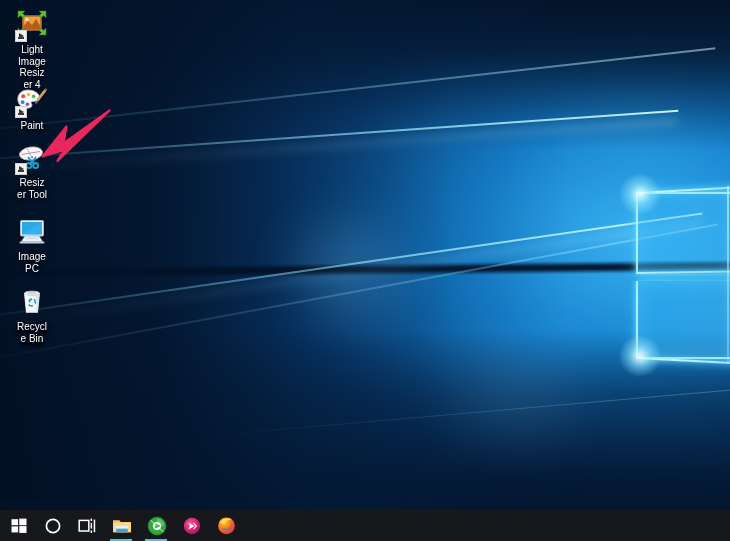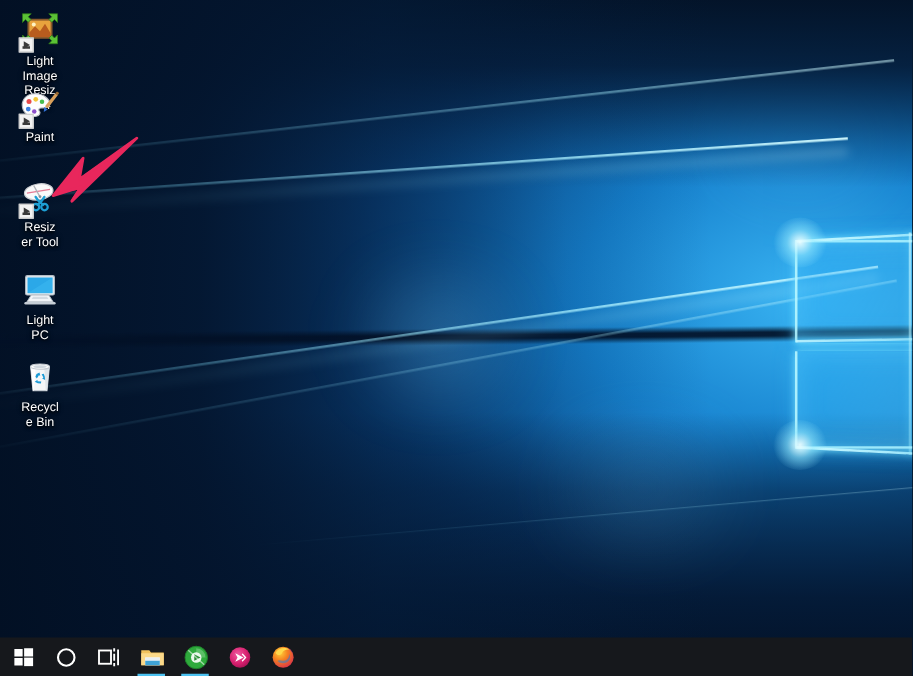--- a/index.html
+++ b/index.html
@@ -278,21 +278,21 @@
             <path d="M31 3 l0 7 -2.4-2.4 -2.2 2.2 -2.2-2.2 2.2-2.2 -2.4-2.4 z"></path>
             <path d="M3 27 l0 -7 2.4 2.4 2.2-2.2 2.2 2.2 -2.2 2.2 2.4 2.4 z"></path>
             <path d="M31 27 l-7 0 2.4-2.4 -2.2-2.2 2.2-2.2 2.2 2.2 2.4-2.4 z"></path>
           </g>
         </svg>
         <span class="shortcut-badge"></span>
       </div>
       <div class="icon-label">Light Image Resizer 4</div>
     </div>
 
-    <div class="desk-icon" style="top:69px;">
+    <div class="desk-icon" style="top:84px;">
       <div class="icon-art">
         <svg width="34" height="34" viewBox="0 0 34 34">
           <path d="M13 6 C5 6 2 12 3 17 C4 22 9 25 14 24 C17 23.4 17.5 21 16.5 20 C15.6 19 16 17.6 17.6 17.4 C19.6 17.2 23 17.8 24.4 15.6 C26.4 12.4 21.6 6 13 6 Z" fill="#fdfdfd" stroke="#b9bcc2" stroke-width="0.9"></path>
           <circle cx="8.2" cy="12.2" r="2.0" fill="#e94b4b"></circle>
           <circle cx="13.6" cy="10.4" r="1.9" fill="#f2c63a"></circle>
           <circle cx="18.6" cy="12.4" r="1.8" fill="#46bd4f"></circle>
           <circle cx="7.6" cy="18.2" r="1.9" fill="#3b7fe0"></circle>
           <circle cx="12.4" cy="20.2" r="1.8" fill="#8d4fc9"></circle>
           <path d="M21 16 L29.2 5.6 L31.2 7.2 L23.2 17.6 Z" fill="#d9a05b"></path>
           <path d="M29.2 5.6 L31.2 7.2 L32.4 5.4 L30.6 4.2 Z" fill="#9c6b33"></path>
@@ -324,24 +324,24 @@
       <div class="icon-art">
         <svg width="34" height="34" viewBox="0 0 34 34">
           <rect x="5.5" y="5.5" width="23" height="15.5" rx="1.2" fill="#e9eef3" stroke="#b4bcc4" stroke-width="0.9"></rect>
           <rect x="7" y="7" width="20" height="12.5" fill="#2ba8e8"></rect>
           <path d="M7 19.5 L27 7 L27 19.5 Z" fill="#41bdf5" opacity=".45"></path>
           <path d="M10 21 L24 21 L27.5 26.5 L6.5 26.5 Z" fill="#f2f5f8" stroke="#b4bcc4" stroke-width="0.8"></path>
           <path d="M11.5 22.3 L22.6 22.3 L23.8 24.2 L10.3 24.2 Z" fill="#d4dbe2"></path>
           <rect x="4.5" y="26.5" width="25" height="2" rx="1" fill="#c6ced6"></rect>
         </svg>
       </div>
-      <div class="icon-label">Light PC</div>
-    </div>
-
-    <div class="desk-icon" style="top:285px;">
+      <div class="icon-label">Image PC</div>
+    </div>
+
+    <div class="desk-icon" style="top:285px;text-decoration:underline;">
       <div class="icon-art">
         <svg width="34" height="34" viewBox="0 0 34 34">
           <path d="M9.5 8.5 L24.5 8.5 L22.6 27.5 L11.4 27.5 Z" fill="#f4f6f8" stroke="#c3c9d0" stroke-width="0.9"></path>
           <path d="M9.5 8.5 L13.6 8.5 L12.1 27.5 L11.4 27.5 Z" fill="#ffffff" opacity=".9"></path>
           <path d="M20.4 8.5 L24.5 8.5 L22.6 27.5 L21.6 27.5 Z" fill="#dfe5ea"></path>
           <ellipse cx="17" cy="8.3" rx="7.6" ry="2.1" fill="#ffffff" stroke="#c3c9d0" stroke-width="0.9"></ellipse>
           <ellipse cx="17" cy="8.3" rx="5.4" ry="1.2" fill="#cfd6dd"></ellipse>
           <g fill="#1b9ad6">
             <path d="M14.2 14.2 l2.4 -1.2 0.6 2.6 -1.1 -0.5 -1.6 2.6 -1.2 -1.3 z"></path>
             <path d="M20.8 16.2 l0.3 2.7 -2.4 -1.2 1.0 -0.7 -1.4 -2.7 1.7 -0.4 z"></path>

